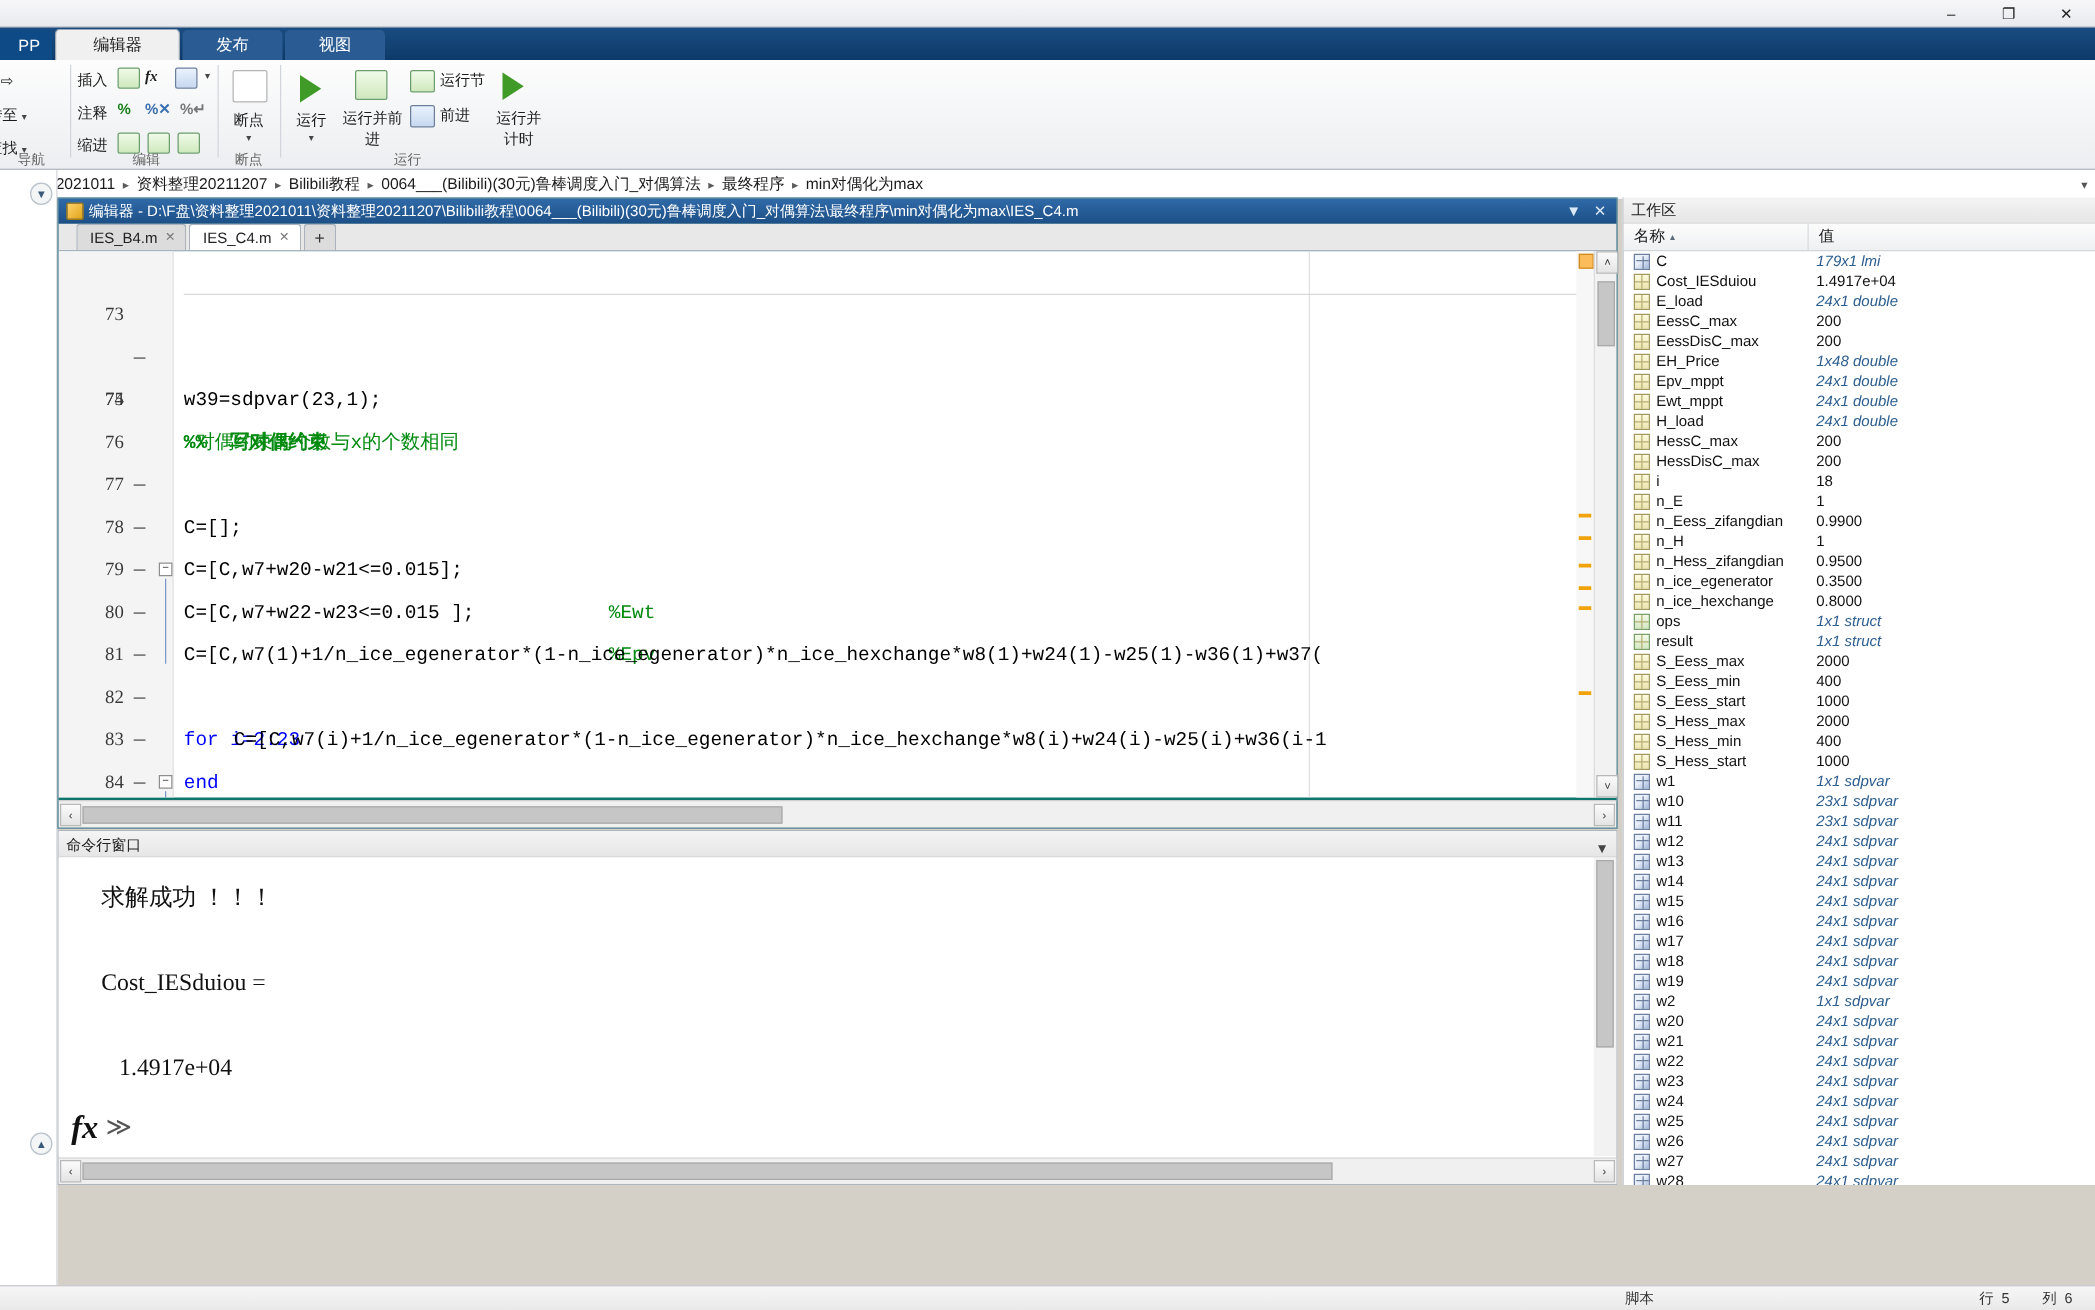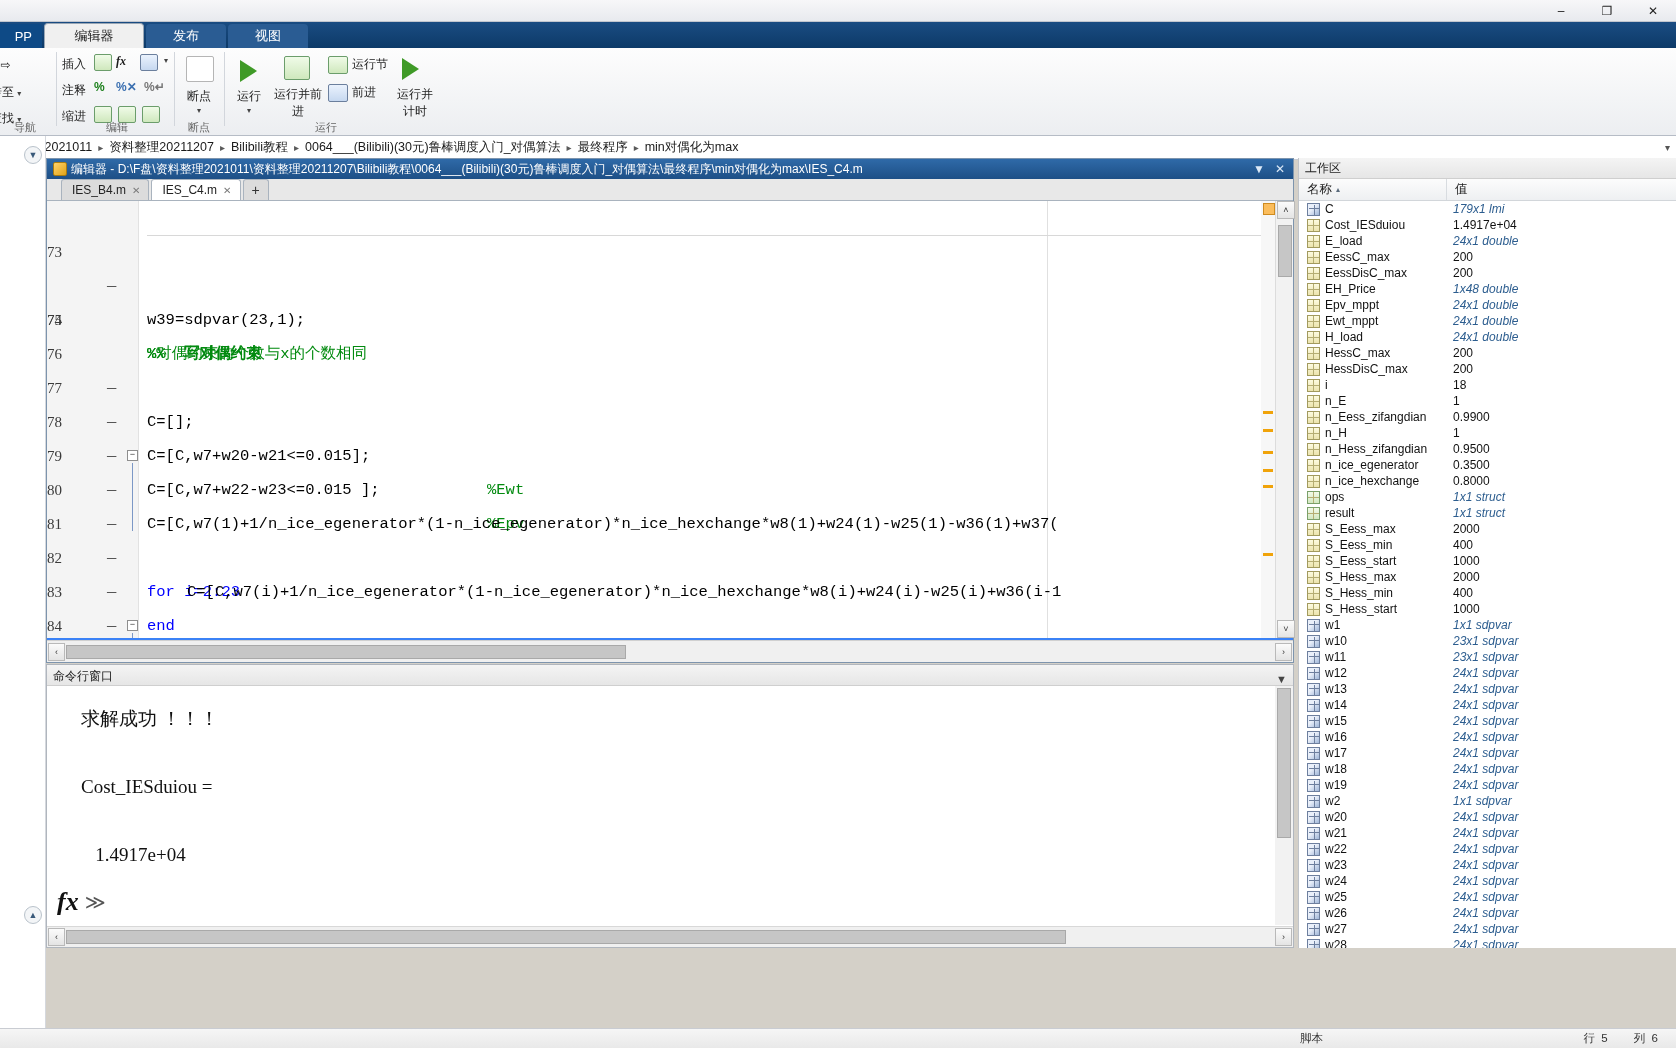--- a/index.html
+++ b/index.html
@@ -91,21 +91,21 @@
     display: flex; align-items: center; font-size: 12.5px; color: #1a1a1a;
     padding-left: 2px; overflow: hidden; white-space: nowrap;
   }
   .crumb { padding: 0 5px; }
   .crumb-sep { color:#5a5a5a; font-size: 10px; padding: 0 1px; }
   .addr-right { margin-left:auto; padding-right:6px; color:#555; font-size:10px; }
 
   
   .editor-win {
     position: absolute; left: 46px; top: 158px; width: 1248px; height: 505px;
-    background: #3b82f6; border: 1px solid #7d94ad; padding-left: 37px;
+    background: #0f766e; border: 1px solid #7d94ad; padding-left: 37px;
   }
   .ed-titlebar {
     position: absolute; left:0; top:0; width: 100%; height: 20px;
     background: linear-gradient(#2f6aa8, #1d4f86);
     display:flex; align-items:center; color:#fff; font-size: 12px;
   }
   .ed-titlebar .edicon {
     width: 14px; height: 14px; margin: 0 4px 0 6px;
     background: linear-gradient(135deg,#ffd36b,#e0a318); border:1px solid #a97c10;
     border-radius:2px; display:inline-block;
@@ -135,21 +135,21 @@
   .gutter {
     position: absolute; left:0; top:0; width: 92px; height: 100%;
     background: #f4f4f4; border-right: 1px solid #e2e2e2;
   }
   .code-lines {
     position: absolute; left: 0; top: 0; right: 0; bottom: 0;
     font-family: "Liberation Mono", monospace; font-size: 15.5px;
   }
   .cline { position: relative; height: 34px; line-height: 34px; white-space: pre; }
   .lnum {
-    position: absolute; left: 0; width: 52px; 
+    position: absolute; left: 0; width: 52px; text-align: right;
     color: #3a3a3a; font-size: 15px; font-family: "Liberation Serif", serif;
   }
   .dash { position: absolute; left: 60px; color:#555; }
   .foldbox {
     position: absolute; left: 80px; top: 11px; width: 11px; height: 11px;
     border: 1px solid #8e8e8e; background: #fff; font-size: 9px;
     line-height: 9px; text-align:center; color:#333;
   }
   .ctext { position: absolute; left: 100px; color: #000; }
   .ctext.ind { left: 140px; }

